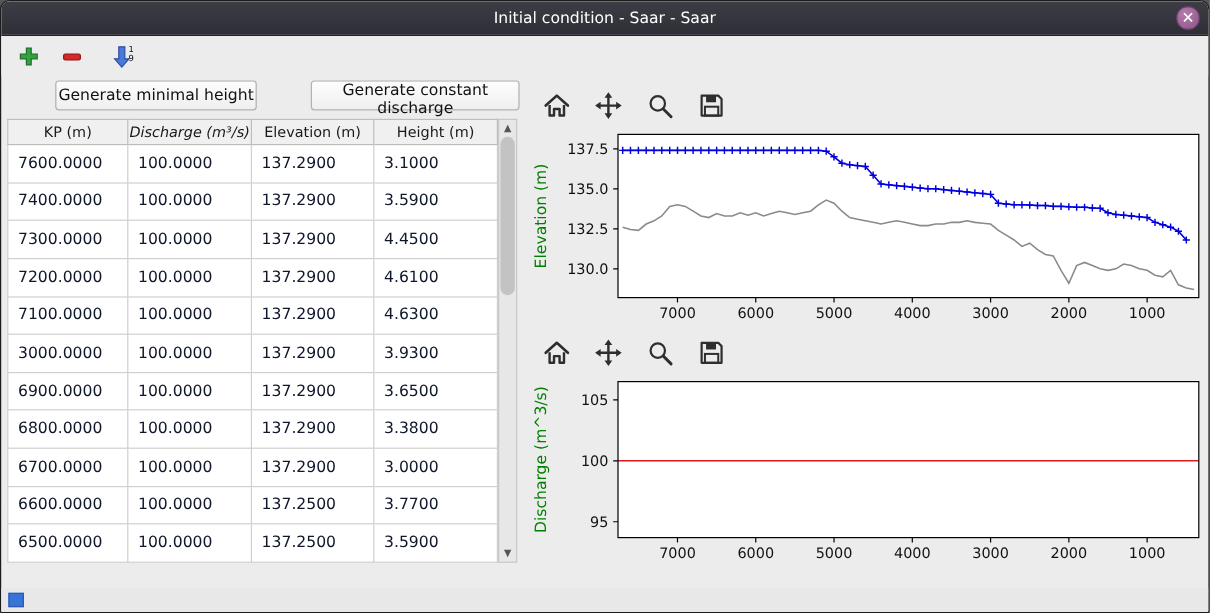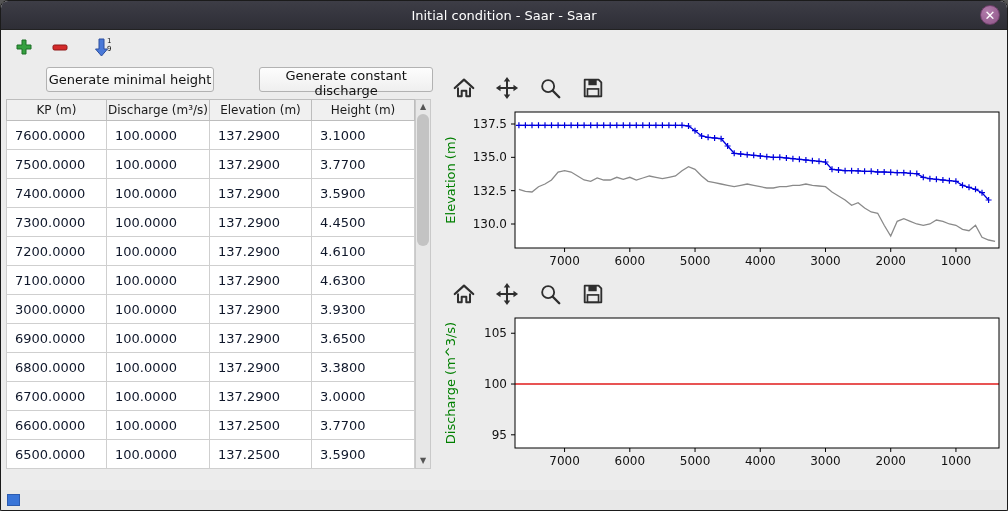--- a/index.html
+++ b/index.html
@@ -103,37 +103,31 @@
     <div class="left-panel">
       <div class="btn-row">
         <button class="gen-btn b1">Generate minimal height</button>
         <button class="gen-btn b2">Generate constant discharge</button>
       </div>
       <div class="table-zone">
         <table class="data">
           <thead>
               <tr>
                 <th style="width: 100px;">KP (m)</th>
-                <th style="width: 103px;">Discharge (m³/s)</th>
+                <th style="width: 103px; font-style: italic;">Discharge (m³/s)</th>
                 <th style="width: 102px;">Elevation (m)</th>
                 <th style="width: 103px;">Height (m)</th>
               </tr>
             </thead>
           <tbody>
               <tr>
                 <td>7600.0000</td>
                 <td>100.0000</td>
                 <td>137.2900</td>
                 <td>3.1000</td>
-              </tr>
-              <tr>
-                <td>7500.0000</td>
-                <td>100.0000</td>
-                <td>137.2900</td>
-                <td>3.7700</td>
               </tr>
               <tr>
                 <td>7400.0000</td>
                 <td>100.0000</td>
                 <td>137.2900</td>
                 <td>3.5900</td>
               </tr>
               <tr>
                 <td>7300.0000</td>
                 <td>100.0000</td>

